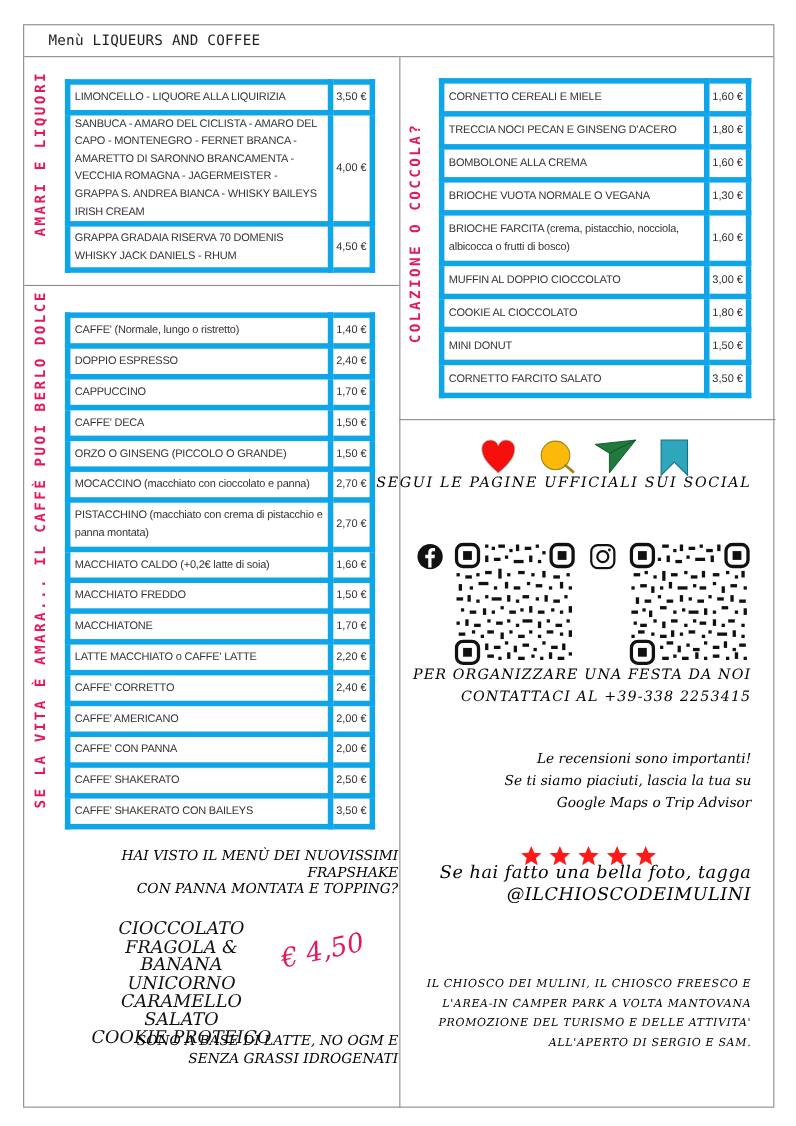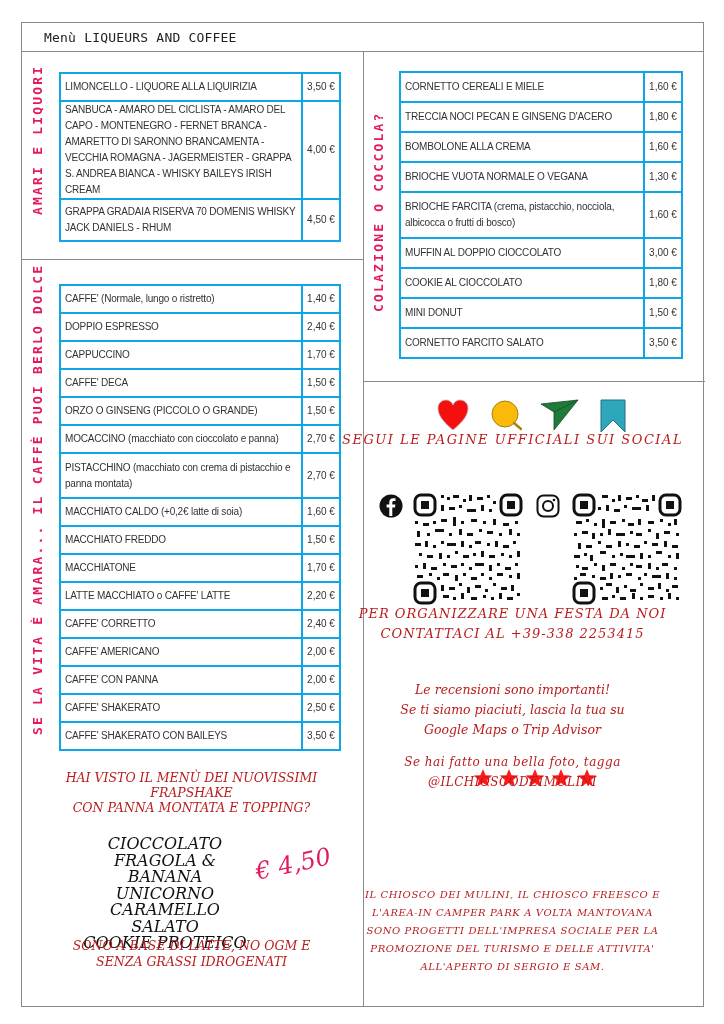--- a/index.html
+++ b/index.html
@@ -10,39 +10,39 @@
   .header { position: absolute; left: 0; top: 0; width: 100%; height: 29px; border-bottom: 1px solid #8a8a8a; }
   .header-title { position: absolute; left: 22px; top: 7px; font-family: "DejaVu Sans Mono", monospace; font-size: 13px; color: #222; letter-spacing: 0.2px; }
 
   .vdivider { position: absolute; left: 341px; top: 29px; width: 1px; height: 955px; background: #8a8a8a; }
   .hdiv-left { position: absolute; left: 0; top: 236px; width: 341px; height: 1px; background: #8a8a8a; }
   .hdiv-right { position: absolute; left: 341px; top: 358px; width: 342px; height: 1px; background: #8a8a8a; }
 
   .vlabel { position: absolute; font-family: "DejaVu Sans Mono", monospace; font-weight: bold; color: #e3195d; font-size: 13px; letter-spacing: 2.2px; white-space: nowrap; transform-origin: left top; transform: rotate(-90deg); }
 
   table.menu { position: absolute; border-collapse: collapse; font-family: "Liberation Sans", sans-serif; font-size: 10px; color: #333; }
-  table.menu td { border: 2px solid #0ea5e9; padding: 0 4px; vertical-align: middle; line-height: 16px; margin-top: 48px; }
+  table.menu td { border: 5px solid #0ea5e9; padding: 0 4px; vertical-align: middle; line-height: 16px; margin-top: 48px; }
   table.menu td.price { text-align: center; width: 38px; padding: 0 2px; }
   table.menu td.item { font-stretch: condensed; letter-spacing: -0.2px; }
 
-  .script { font-family: "DejaVu Serif", serif; font-style: italic; color: #b91c1c; text-align: center; }
+  .script { font-family: "DejaVu Serif", serif; font-style: italic; color: #000000; text-align: right; }
   .frap-title { position: absolute; left: 0; width: 341px; top: 770px; font-size: 12.5px; line-height: 15px; }
   .flavors { position: absolute; left: 80px; width: 170px; top: 836px; text-align: center; font-family: "DejaVu Serif", serif; font-style: italic; color: #111; font-size: 16px; line-height: 16.5px; }
   .frap-price { position: absolute; left: 255px; top: 850px; font-family: "DejaVu Serif", serif; font-style: italic; color: #e3195d; font-size: 24px; transform: rotate(-12deg); white-space: nowrap; }
   .frap-note { position: absolute; left: 0; width: 341px; top: 938px; font-size: 12.5px; line-height: 16px; }
 
   .icons-row { position: absolute; left: 412px; top: 398px; width: 230px; height: 36px; }
   .icons-row svg { position: absolute; top: 0; }
 
   .social-title { position: absolute; left: 342px; width: 341px; top: 432px; font-size: 13px; letter-spacing: 1.5px; }
   .qr { position: absolute; width: 110px; height: 112px; }
   .party { position: absolute; left: 342px; width: 341px; top: 604px; font-size: 13px; line-height: 20px; letter-spacing: 1px; }
   .reviews { position: absolute; left: 342px; width: 341px; top: 680px; font-size: 12.5px; line-height: 20px; }
   .stars { position: absolute; left: 472px; top: 768px; width: 128px; height: 20px; }
-  .photo { position: absolute; left: 342px; width: 341px; top: 752px; font-size: 12px; line-height: 20px; letter-spacing: 0.5px; }
+  .photo { position: absolute; left: 342px; width: 341px; top: 783px; font-size: 16px; line-height: 20px; letter-spacing: 0.5px; }
   .about { position: absolute; left: 342px; width: 341px; top: 886px; font-size: 10px; line-height: 18px; letter-spacing: 0.6px; }
 </style>
 </head>
 <body>
 
 <div class="page">
   <div class="header">
     <div class="header-title">Menù LIQUEURS AND COFFEE</div>
   </div>
   <div class="vdivider"></div>
@@ -479,16 +479,15 @@
 </svg>
 
 <div class="script photo">
   <div>Se hai fatto una bella foto, tagga</div>
   <div>@ILCHIOSCODEIMULINI</div>
 </div>
 
 <div class="script about">
   <div>IL CHIOSCO DEI  MULINI, IL CHIOSCO FREESCO E</div>
   <div>L'AREA-IN CAMPER PARK A VOLTA MANTOVANA</div>
-  <div>SONO PROGETTI DELL'IMPRESA SOCIALE PER LA</div>
   <div>PROMOZIONE DEL TURISMO E DELLE ATTIVITA'</div>
   <div>ALL'APERTO DI SERGIO E SAM.</div>
 </div>
 
 </body></html>

